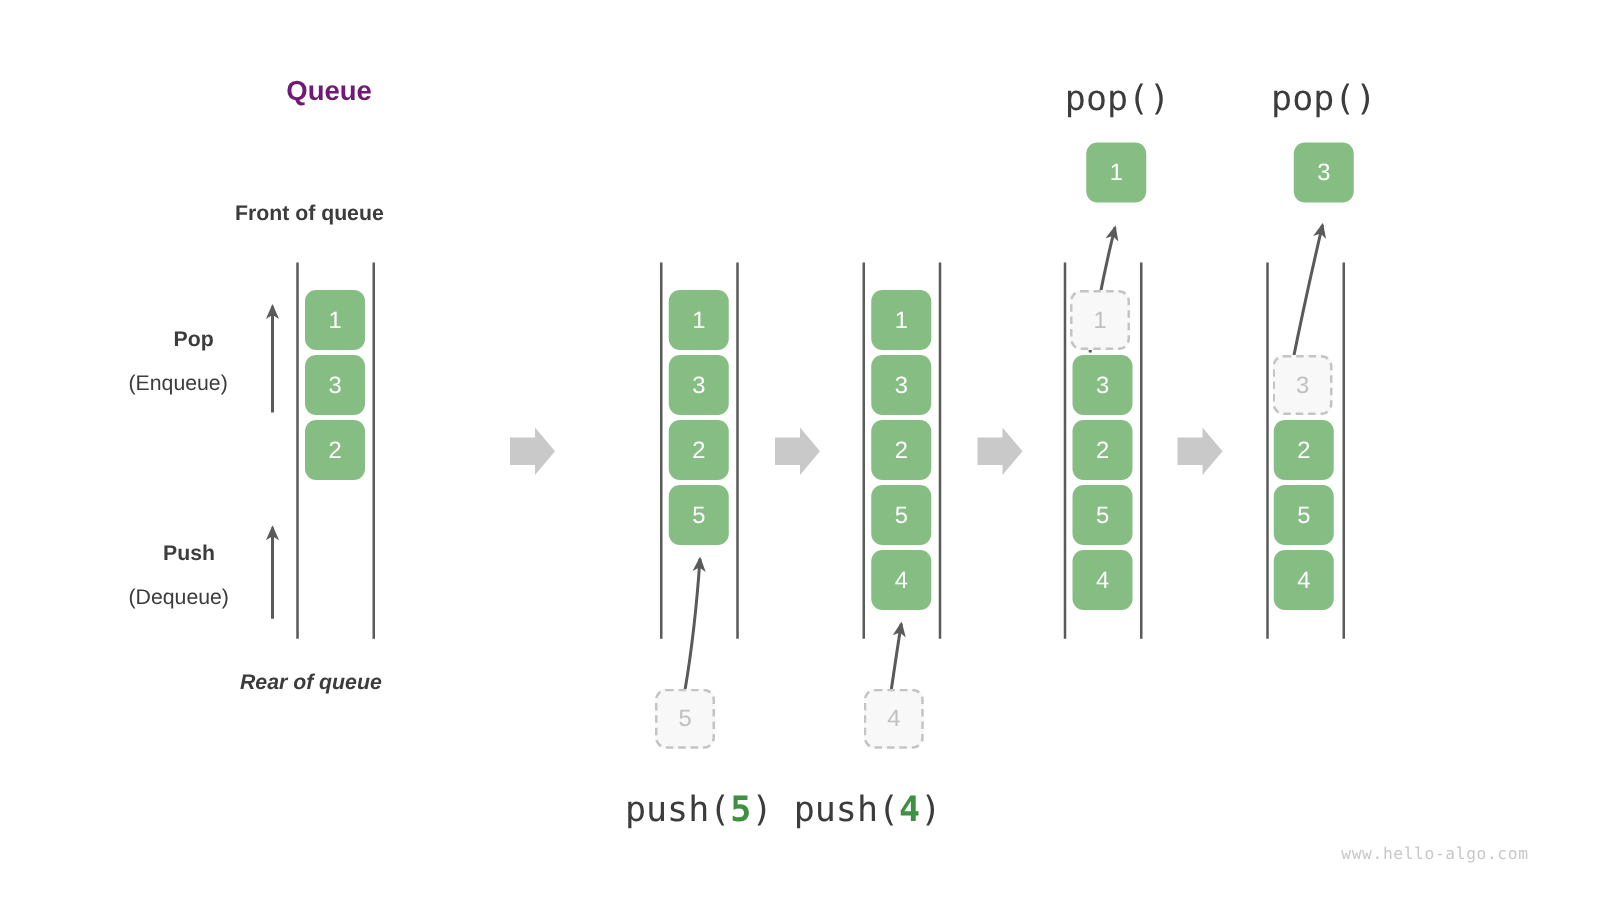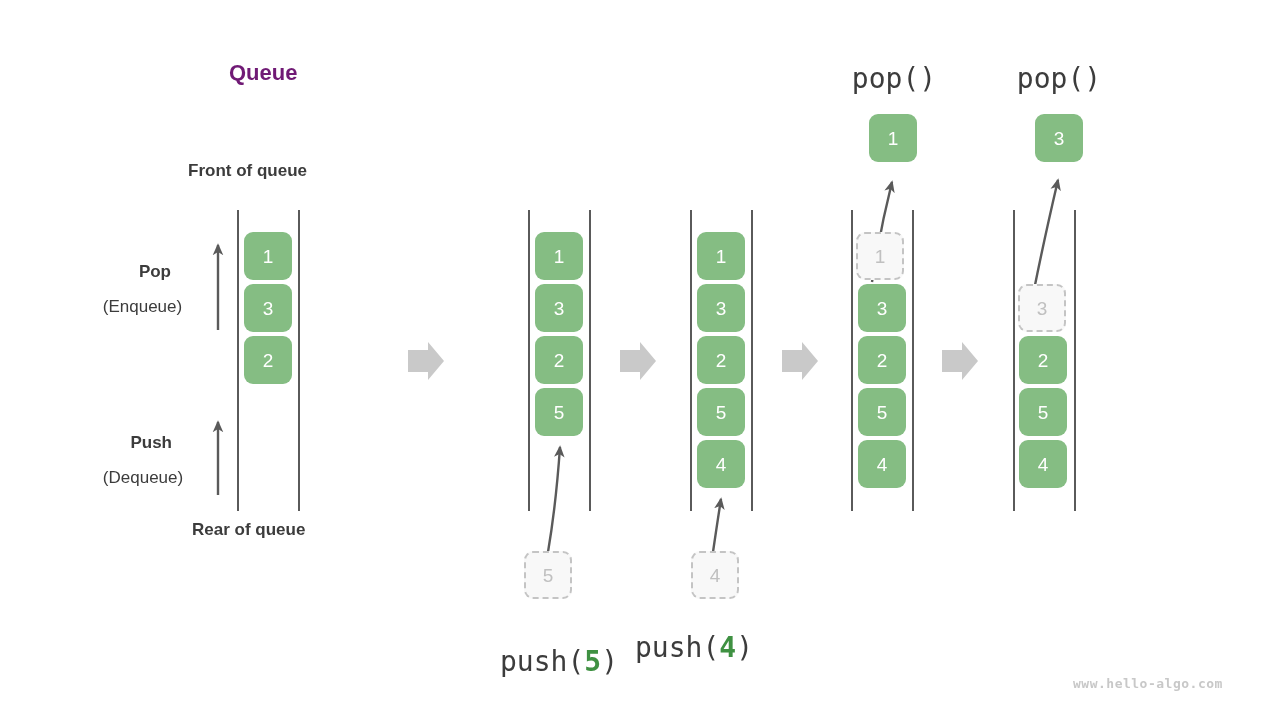--- a/index.html
+++ b/index.html
@@ -59,21 +59,20 @@
     color: #3f9142;
     font-weight: bold;
   }
   .watermark {
     position: absolute;
     font-family: "DejaVu Sans Mono", monospace;
     font-size: 13px;
     color: #c8c8c8;
     white-space: nowrap;
     letter-spacing: 0.5px;
-    font-weight: bold;
   }
 
   
   .rail {
     position: absolute;
     width: 2px;
     background: #5a5a5a;
   }
 
   
@@ -156,21 +155,21 @@
     </g>
 
     <g>
       <path d="M 1034 290 Q 1044 240 1058 180" stroke="#5a5a5a" stroke-width="2.4" fill="none" marker-end="url(#thin-arrow)"></path>
     </g>
   </svg>
 
   <div class="title" style="left:229px; top:60px;">Queue</div>
 
   <div class="label-bold" style="left:188px; top:161px;">Front of queue</div>
-  <div class="label-bold" style="left:192px; top:520px;">Rear of queue</div>
+  <div class="label-bold" style="left:192px; top:536px;font-style:italic;">Rear of queue</div>
 
   <div class="label-bold" style="left:113px; top:262px; width:58px;">Pop</div>
   <div class="label-plain" style="left:80px; top:297px; width:125px;">(Enqueue)</div>
 
   <div class="label-bold" style="left:112px; top:433px; width:60px;">Push</div>
   <div class="label-plain" style="left:81px; top:468px; width:124px;">(Dequeue)</div>
 
   <div>
     <div class="rail" style="left:237px; top:210px; height:301px;"></div>
     <div class="rail" style="left:298px; top:210px; height:301px;"></div>
@@ -180,21 +179,21 @@
   </div>
 
   <div>
     <div class="rail" style="left:528px; top:210px; height:301px;"></div>
     <div class="rail" style="left:589px; top:210px; height:301px;"></div>
     <div class="cell filled" style="left:535px; top:232px;">1</div>
     <div class="cell filled" style="left:535px; top:284px;">3</div>
     <div class="cell filled" style="left:535px; top:336px;">2</div>
     <div class="cell filled" style="left:535px; top:388px;">5</div>
     <div class="cell ghost" style="left:524px; top:551px;">5</div>
-    <div class="mono-label" style="left:489px; top:631px; width:140px;margin-top:14px;"><span>push(</span><span class="arg">5</span><span>)</span></div>
+    <div class="mono-label" style="left:489px; top:631px; width:140px;"><span>push(</span><span class="arg">5</span><span>)</span></div>
   </div>
 
   <div>
     <div class="rail" style="left:690px; top:210px; height:301px;"></div>
     <div class="rail" style="left:751px; top:210px; height:301px;"></div>
     <div class="cell filled" style="left:697px; top:232px;">1</div>
     <div class="cell filled" style="left:697px; top:284px;">3</div>
     <div class="cell filled" style="left:697px; top:336px;">2</div>
     <div class="cell filled" style="left:697px; top:388px;">5</div>
     <div class="cell filled" style="left:697px; top:440px;">4</div>

